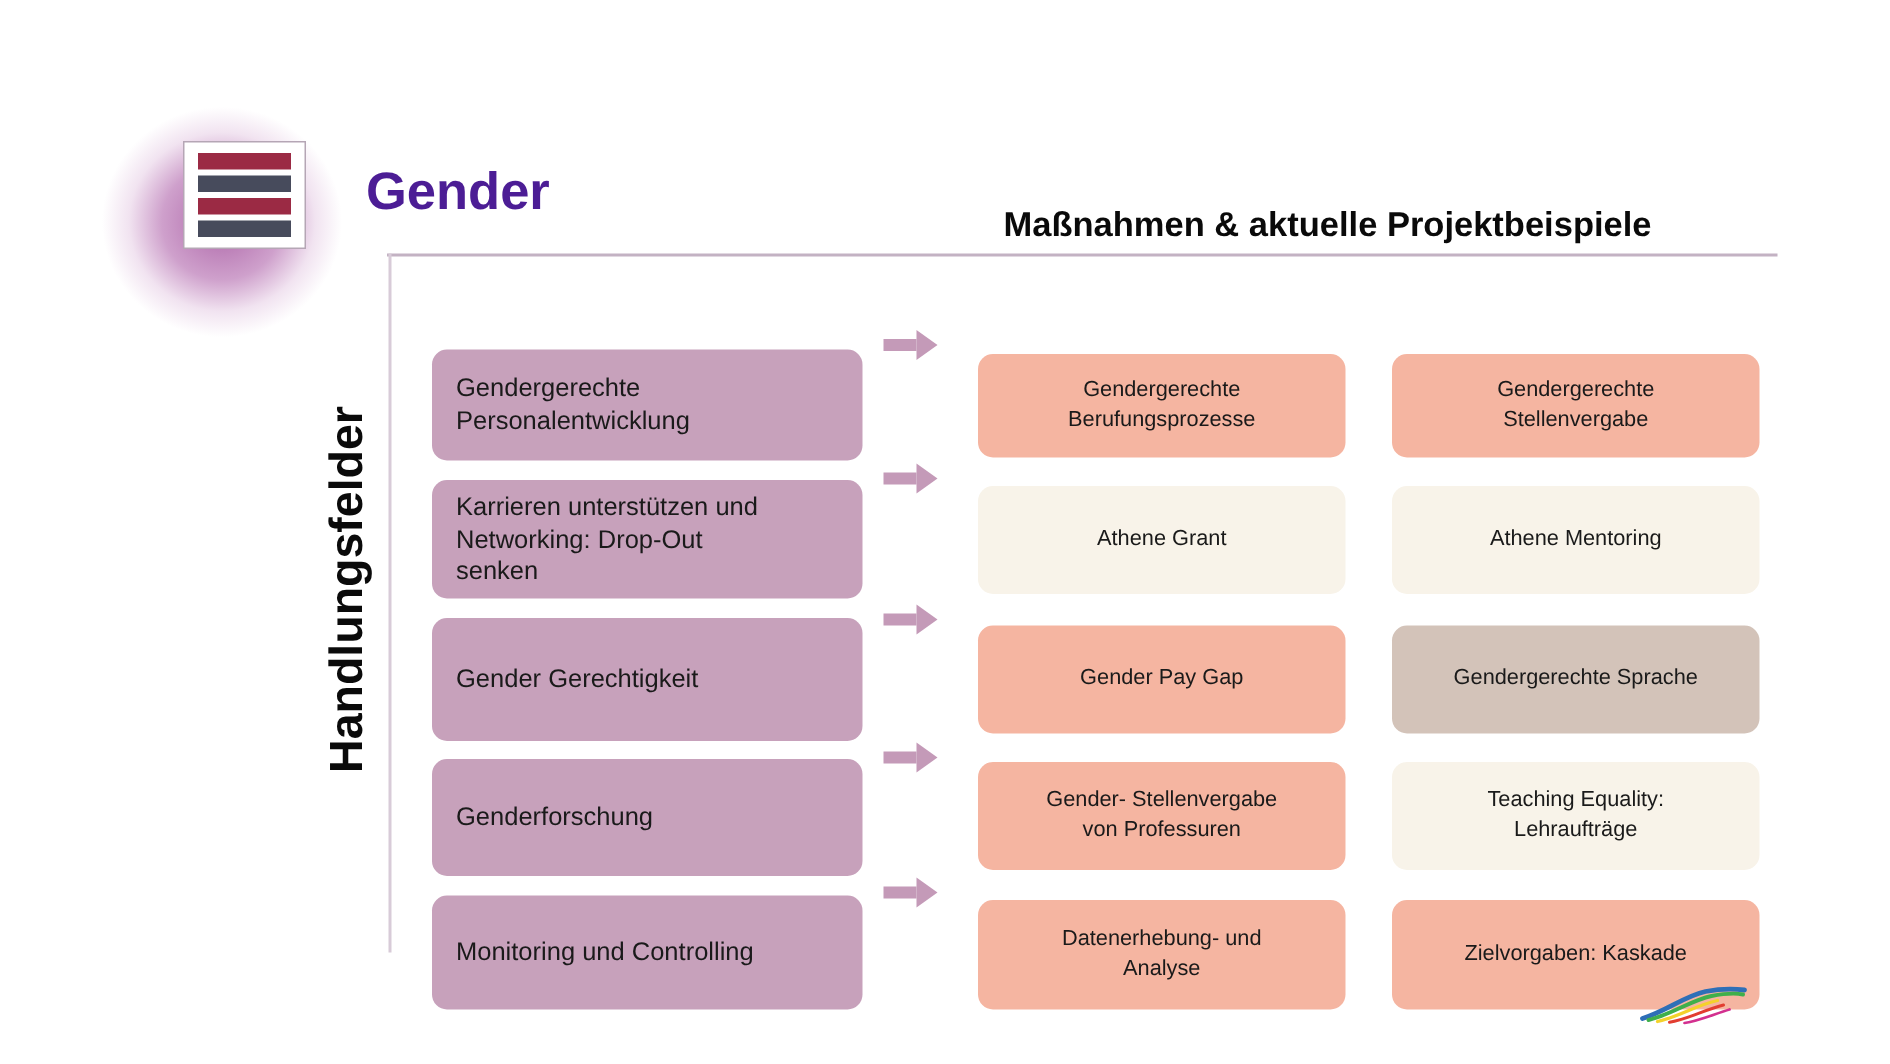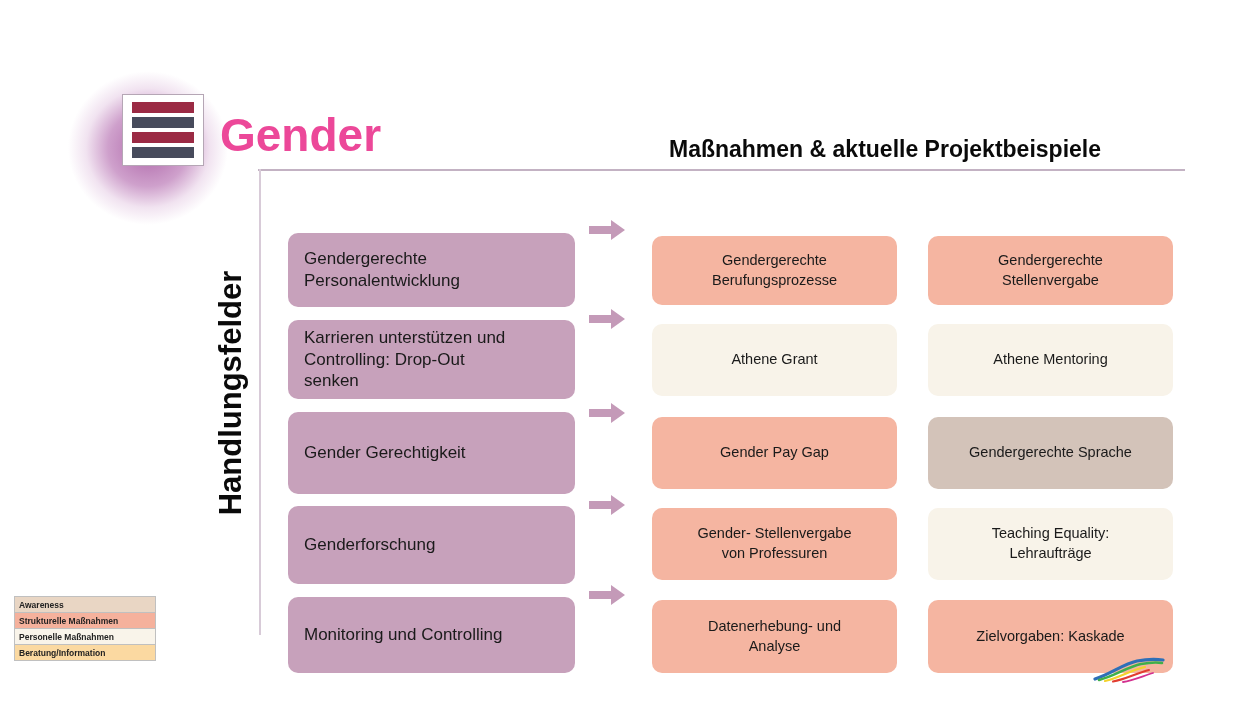--- a/index.html
+++ b/index.html
@@ -8,21 +8,21 @@
 
   
   .blob { position:absolute; left:48px; top:52px; width:200px; height:192px; border-radius:50%;
           background: radial-gradient(closest-side, rgba(164,84,158,0.9) 0%, rgba(186,120,182,0.7) 40%,
                       rgba(215,175,213,0.35) 62%, rgba(255,255,255,0) 80%); }
   .logo { position:absolute; left:122px; top:94px; width:82px; height:72px; background:#fff;
           border:1px solid #b5a6b5; padding:7px 9px; display:flex; flex-direction:column; justify-content:space-between; }
   .logo .bar { height:11px; width:100%; }
   .bar-a { background:#9b2a44; }
   .bar-b { background:#474b5c; }
-  .title { position:absolute; left:220px; top:108px; font-size:46px; font-weight:bold; color:#ec4899; }
+  .title { position:absolute; left:244px; top:108px; font-size:35px; font-weight:bold; color:#4c1d95; }
   .subtitle { position:absolute; left:580px; top:136px; width:610px; text-align:center; font-size:23px; font-weight:bold; color:#0a0a0a; }
   .hline { position:absolute; left:258px; top:169px; width:927px; height:2px; background:#c3b2c3; }
   .vline { position:absolute; left:259px; top:169px; width:2px; height:466px; background:#d8cbd8; }
 
   .axis-label { position:absolute; left:231px; top:393px; transform:translate(-50%,-50%) rotate(-90deg);
                 font-size:31px; font-weight:bold; white-space:nowrap; color:#0a0a0a; }
 
   
   .box { position:absolute; border-radius:10px; display:flex; align-items:center;margin-top:40px; }
   .field-box { left:288px; width:287px; padding:8px 14px 8px 16px; font-size:17px; color:#1a1a1a; }
@@ -82,21 +82,21 @@
     <span>Gendergerechte
 Berufungsprozesse</span>
   </div>
   <div class="box example-box col-right re1" style="background-color: rgb(245, 181, 161);">
     <span>Gendergerechte
 Stellenvergabe</span>
   </div>
 
   <div class="box field-box rf2" style="background-color: rgb(199, 161, 187);">
     <span>Karrieren unterstützen und
-Controlling: Drop-Out
+Networking: Drop-Out
 senken</span>
   </div>
   <div class="arrow ar2">
       <span class="shaft"></span>
       <span class="head"></span>
     </div>
   <div class="box example-box col-mid re2" style="background-color: rgb(248, 243, 233);">
     <span>Athene Grant</span>
   </div>
   <div class="box example-box col-right re2" style="background-color: rgb(248, 243, 233);">
@@ -141,34 +141,20 @@
       <span class="head"></span>
     </div>
   <div class="box example-box col-mid re5" style="background-color: rgb(245, 181, 161);">
     <span>Datenerhebung- und
 Analyse</span>
   </div>
   <div class="box example-box col-right re5" style="background-color: rgb(245, 181, 161);">
     <span>Zielvorgaben: Kaskade</span>
   </div>
 
-  <div class="legend">
-    <div class="legend-item" style="background-color: rgb(233, 214, 196);">
-      <span>Awareness</span>
-    </div>
-    <div class="legend-item" style="background-color: rgb(245, 177, 156);">
-      <span>Strukturelle Maßnahmen</span>
-    </div>
-    <div class="legend-item" style="background-color: rgb(249, 244, 234);">
-      <span>Personelle Maßnahmen</span>
-    </div>
-    <div class="legend-item" style="background-color: rgb(251, 217, 161);">
-      <span>Beratung/Information</span>
-    </div>
-  </div>
 
   <div class="swoosh">
     <svg width="72" height="28" viewBox="0 0 72 28">
       <path d="M2 23 C 18 18, 30 8, 44 5 C 52 3.5, 62 3, 70 4" stroke="#2e6fb7" stroke-width="3.2" fill="none" stroke-linecap="round"></path>
       <path d="M6 24 C 22 20, 34 11, 48 8 C 56 6.5, 64 6, 69 7" stroke="#3faf4b" stroke-width="2.6" fill="none" stroke-linecap="round"></path>
       <path d="M12 25 C 26 22, 38 14, 52 11" stroke="#f4d22b" stroke-width="2.2" fill="none" stroke-linecap="round"></path>
       <path d="M20 25.5 C 32 23.5, 44 17, 56 14" stroke="#e23d30" stroke-width="2" fill="none" stroke-linecap="round"></path>
       <path d="M30 26 C 40 24.5, 50 20, 60 17" stroke="#d3308f" stroke-width="1.8" fill="none" stroke-linecap="round"></path>
     </svg>
   </div>

